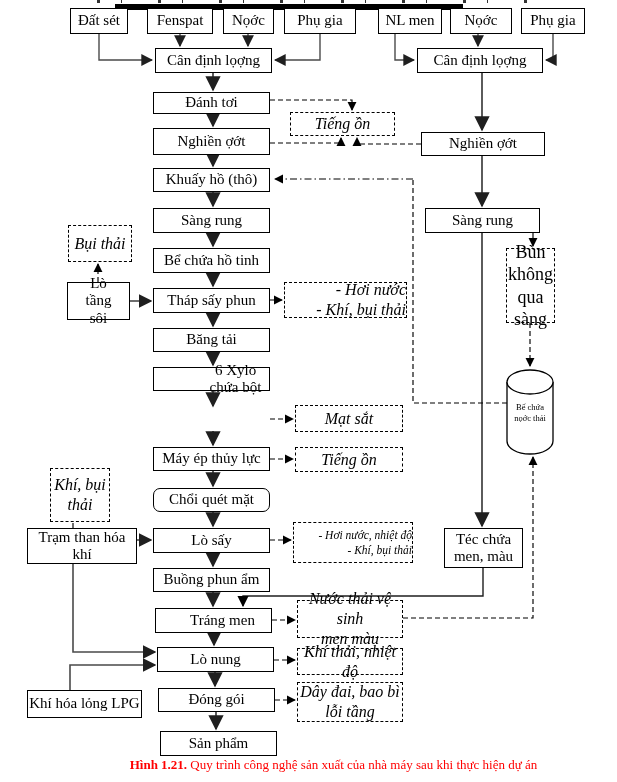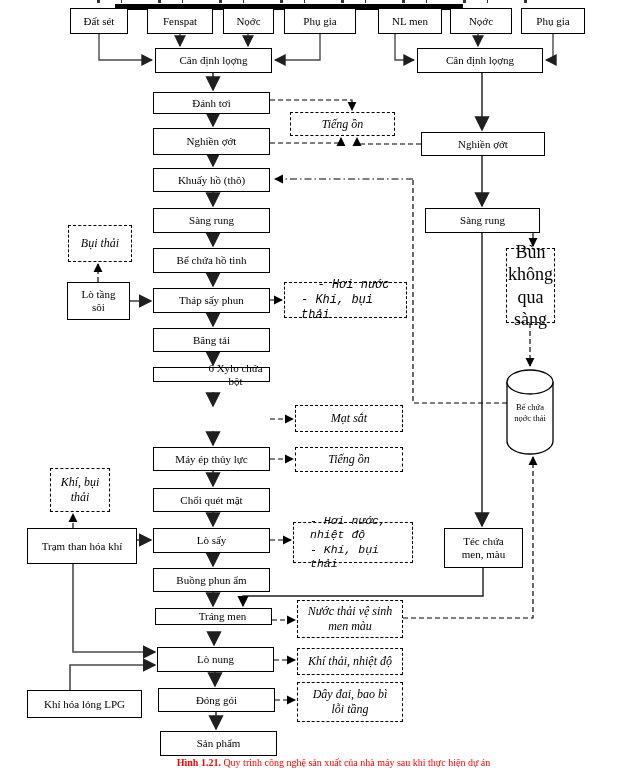--- a/index.html
+++ b/index.html
@@ -1,30 +1,30 @@
 <!DOCTYPE html>
 <html><head>
 <meta charset="utf-8">
 <style>
   html,body{margin:0;padding:0;background:#fff;}
   #stage{position:relative;width:617px;height:782px;background:#fff;overflow:hidden;
          font-family:"Liberation Serif", serif;color:#000;}
   .n{position:absolute;border:1.5px solid #000;background:#fff;display:flex;align-items:center;
-     justify-content:center;text-align:center;font-size:11px;line-height:1.15;z-index:10;box-sizing:border-box;}
+     justify-content:center;text-align:center;font-size:15px;line-height:1.15;z-index:10;box-sizing:border-box;}
   .d{position:absolute;border:1.4px dashed #000;background:#fff;display:flex;flex-direction:column;
-     align-items:center;justify-content:center;text-align:center;font-style:italic;font-size:12px;
+     align-items:center;justify-content:center;text-align:center;font-style:italic;font-size:16px;
      line-height:1.25;z-index:10;box-sizing:border-box;}
-  .d.left{align-items:center;text-align:left;padding-left:16px;font-family:Liberation Mono, monospace;}
+  .d.left{align-items:flex-end;text-align:left;padding-left:16px;}
   .plain{position:absolute;display:flex;flex-direction:column;align-items:center;justify-content:center;
      text-align:center;z-index:11;box-sizing:border-box;background:transparent;}
   svg.lines{position:absolute;left:0;top:0;z-index:5;pointer-events:none;}
   #topbar{position:absolute;left:115px;top:4px;width:348px;height:6px;background:#000;z-index:3;}
   #clipped{position:absolute;left:78px;top:0;width:460px;height:3px;z-index:3;
      background:repeating-linear-gradient(90deg,transparent 0 19px,#333 19px 22px,transparent 22px 43px,#333 43px 44px,transparent 44px 61px);}
-  #caption{position:absolute;left:50px;top:757px;width:567px;text-align:center;font-size:10px;z-index:10;}
+  #caption{position:absolute;left:50px;top:757px;width:567px;text-align:center;font-size:13px;z-index:10;}
   #caption .b{font-weight:bold;}
 </style>
 </head>
 <body>
 
 <div id="stage">
 
   <div id="clipped"></div>
   <div id="topbar"></div>
 
@@ -39,26 +39,26 @@
   <div class="n" style="left:155px;top:48px;width:117px;height:25px;">Cân định lọợng</div>
   <div class="n" style="left:417px;top:48px;width:126px;height:25px;">Cân định lọợng</div>
 
   <div class="n" style="left:153px;top:92px;width:117px;height:22px;">Đánh tơi</div>
   <div class="n" style="left:153px;top:128px;width:117px;height:27px;">Nghiền ợớt</div>
   <div class="n" style="left:153px;top:168px;width:117px;height:24px;">Khuấy hồ (thô)</div>
   <div class="n" style="left:153px;top:208px;width:117px;height:25px;">Sàng rung</div>
   <div class="n" style="left:153px;top:248px;width:117px;height:25px;">Bể chứa hồ tinh</div>
   <div class="n" style="left:153px;top:288px;width:117px;height:25px;">Tháp sấy phun</div>
   <div class="n" style="left:153px;top:328px;width:117px;height:24px;">Băng tải</div>
-  <div class="n" style="left:153px;top:367px;width:117px;height:15px;padding-left:48px;">6 Xylo chứa bột</div>
+  <div class="n" style="left:153px;top:367px;width:117px;height:24px;padding-left:48px;">6 Xylo chứa bột</div>
   <div class="n" style="left:153px;top:447px;width:117px;height:24px;">Máy ép thủy lực</div>
-  <div class="n" style="left:153px;top:488px;width:117px;height:24px;">Chổi quét mặt</div>
+  <div class="n" style="left:153px;top:488px;width:117px;height:24px;border-radius:7px;">Chổi quét mặt</div>
   <div class="n" style="left:153px;top:528px;width:117px;height:25px;">Lò sấy</div>
   <div class="n" style="left:153px;top:568px;width:117px;height:24px;">Buồng phun ẩm</div>
-  <div class="n" style="left:155px;top:608px;width:117px;height:17px;padding-left:18px;">Tráng men</div>
+  <div class="n" style="left:155px;top:608px;width:117px;height:25px;padding-left:18px;">Tráng men</div>
   <div class="n" style="left:157px;top:647px;width:117px;height:25px;">Lò nung</div>
   <div class="n" style="left:158px;top:688px;width:117px;height:24px;">Đóng gói</div>
   <div class="n" style="left:160px;top:731px;width:117px;height:25px;">Sản phẩm</div>
 
   <div class="n" style="left:67px;top:282px;width:63px;height:38px;padding:0 12px;">Lò tầng sôi</div>
   <div class="n" style="left:27px;top:528px;width:110px;height:36px;">Trạm than hóa khí</div>
   <div class="n" style="left:27px;top:690px;width:115px;height:28px;">Khí hóa lỏng LPG</div>
 
   <div class="n" style="left:421px;top:132px;width:124px;height:24px;">Nghiền ợớt</div>
   <div class="n" style="left:425px;top:208px;width:115px;height:25px;">Sàng rung</div>
@@ -70,21 +70,21 @@
   <div class="plain" style="left:507px;top:386px;width:46px;height:54px;font-size:8.5px;line-height:1.3;">Bể chứa nọớc thải</div>
 
   <div class="d" style="left:68px;top:225px;width:64px;height:37px;">Bụi thải</div>
   <div class="d" style="left:290px;top:112px;width:105px;height:24px;">Tiếng ồn</div>
   <div class="d left" style="left:284px;top:282px;width:123px;height:36px;">
     <div>- Hơi nước</div>
     <div>- Khí, bụi thải</div>
   </div>
   <div class="d" style="left:295px;top:405px;width:108px;height:27px;">Mạt sắt</div>
   <div class="d" style="left:295px;top:447px;width:108px;height:25px;">Tiếng ồn</div>
-  <div class="d" style="left:50px;top:468px;width:60px;height:44px;">Khí, bụi thải</div>
+  <div class="d" style="left:50px;top:468px;width:60px;height:54px;">Khí, bụi thải</div>
   <div class="d left" style="left:293px;top:522px;width:120px;height:41px;font-size:11.5px;">
     <div>- Hơi nước, nhiệt độ</div>
     <div>- Khí, bụi thải</div>
   </div>
   <div class="d" style="left:297px;top:600px;width:106px;height:38px;">
     <div>Nước thải vệ sinh</div>
     <div>men màu</div>
   </div>
   <div class="d" style="left:297px;top:648px;width:106px;height:27px;">Khí thải, nhiệt độ</div>
   <div class="d" style="left:297px;top:682px;width:106px;height:40px;">

